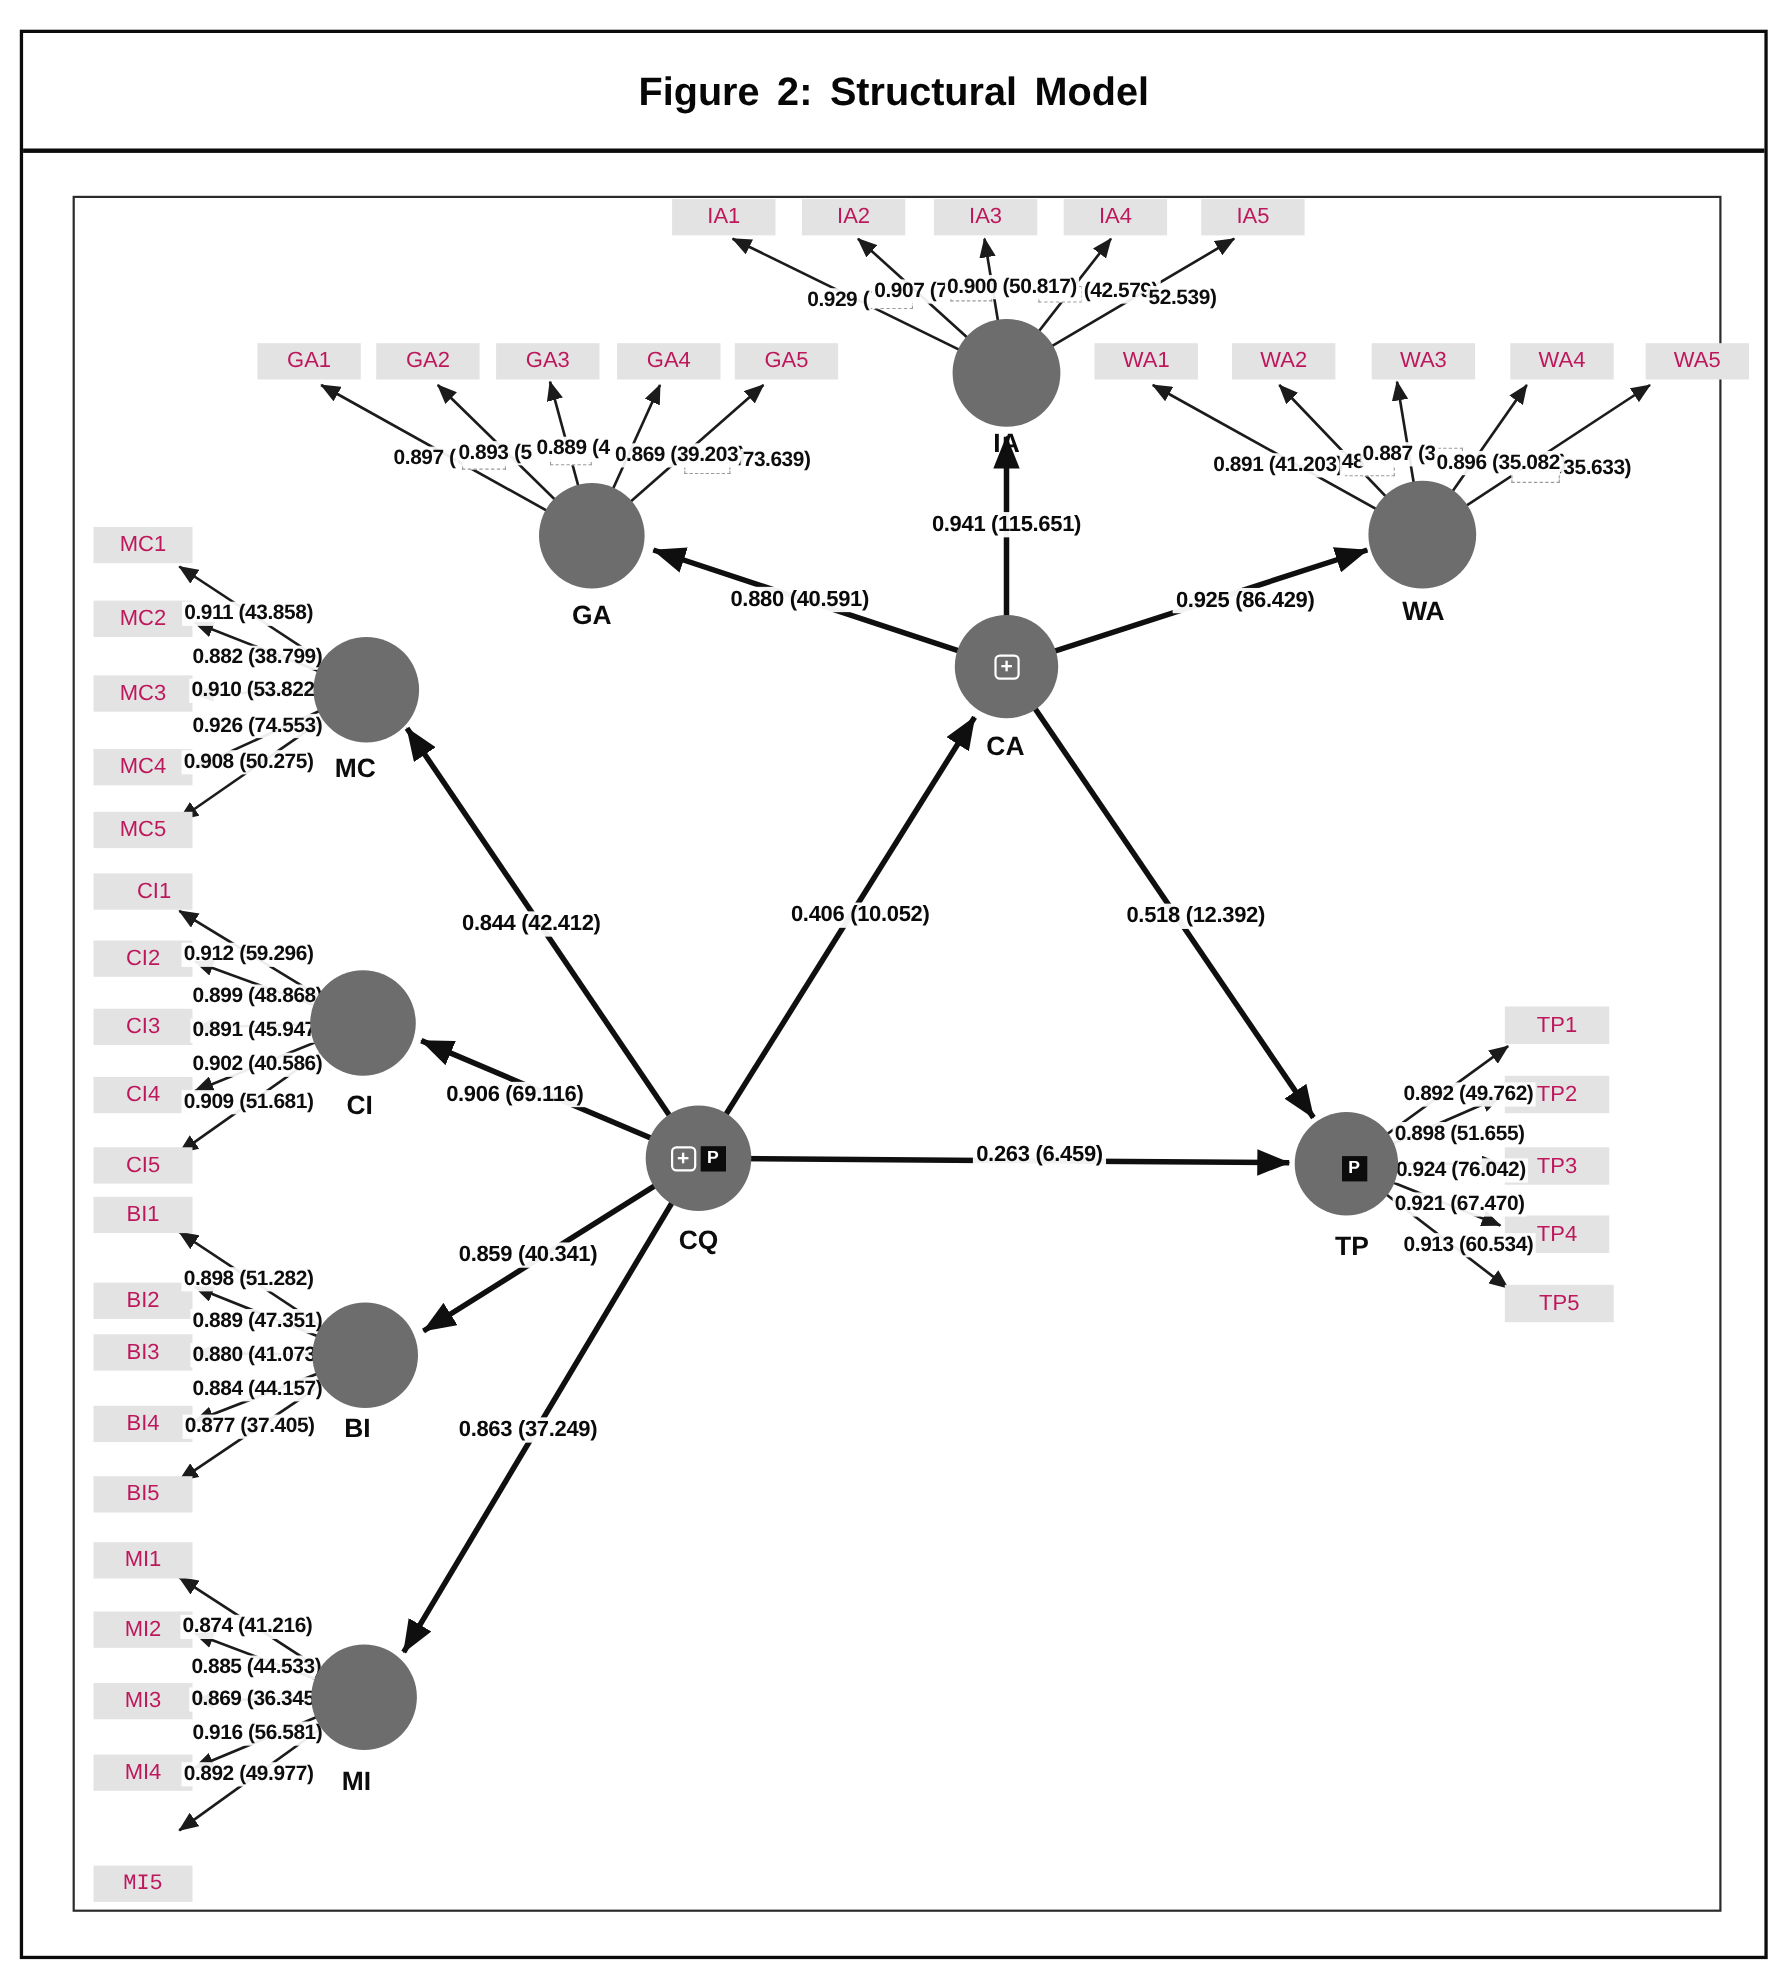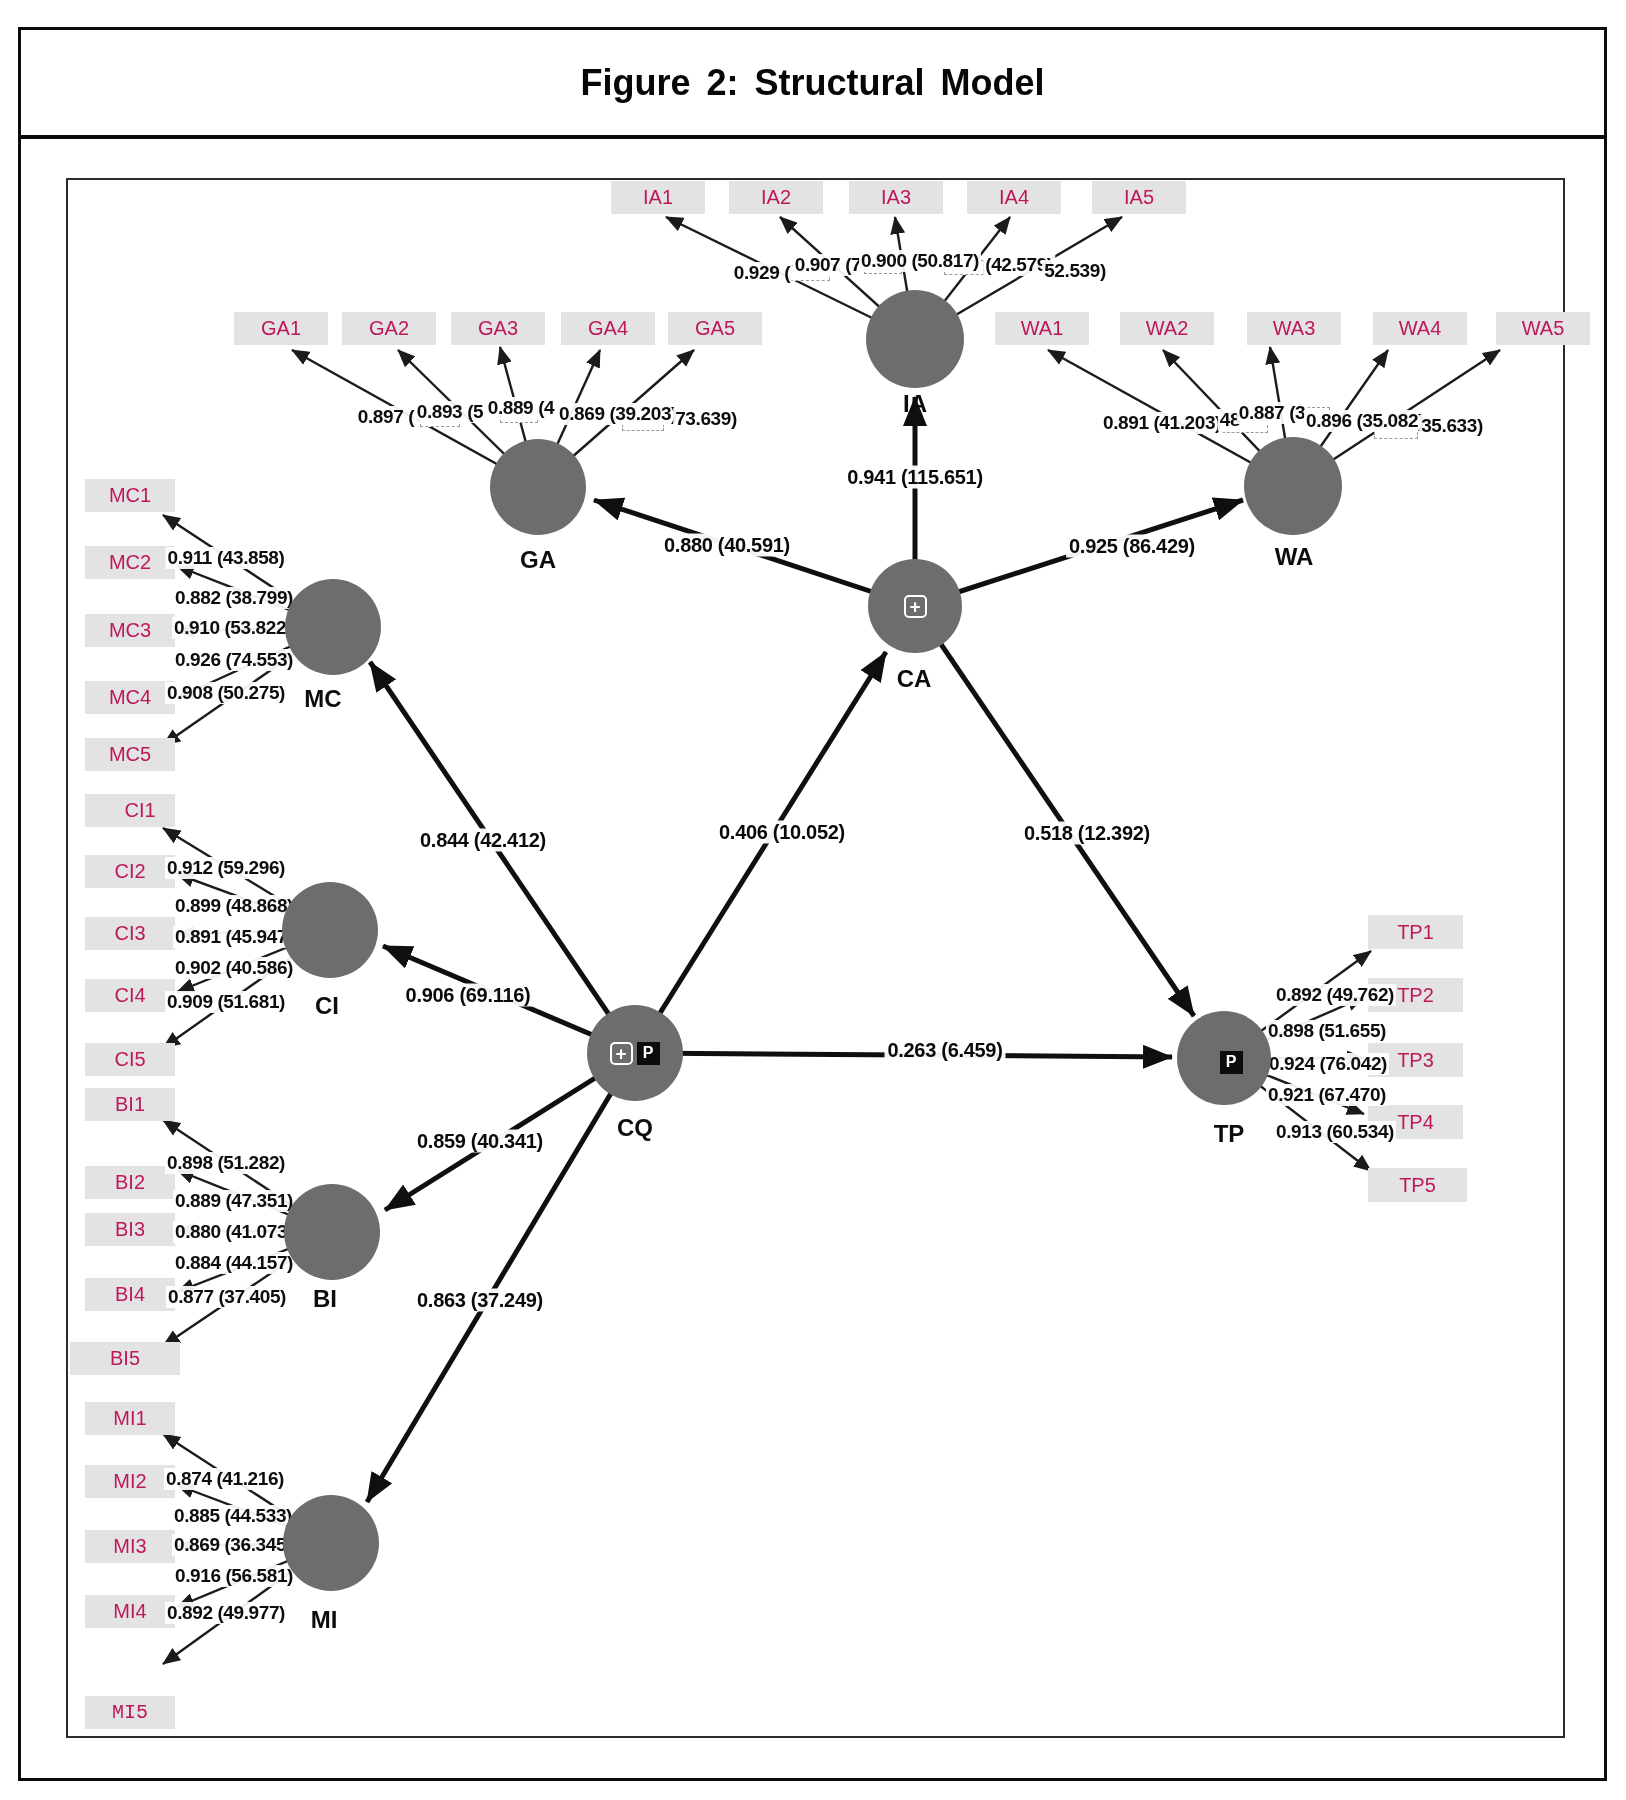--- a/index.html
+++ b/index.html
@@ -117,21 +117,21 @@
       <div class="ind-box" style="left: 85px; top: 738px; width: 90px; height: 33px; line-height: 33px;">MC5</div>
       <div class="ind-box" style="left: 85px; top: 794px; width: 90px; height: 33px; line-height: 33px; padding-left: 20px;">CI1</div>
       <div class="ind-box" style="left: 85px; top: 855px; width: 90px; height: 33px; line-height: 33px;">CI2</div>
       <div class="ind-box" style="left: 85px; top: 917px; width: 90px; height: 33px; line-height: 33px;">CI3</div>
       <div class="ind-box" style="left: 85px; top: 979px; width: 90px; height: 33px; line-height: 33px;">CI4</div>
       <div class="ind-box" style="left: 85px; top: 1043px; width: 90px; height: 33px; line-height: 33px;">CI5</div>
       <div class="ind-box" style="left: 85px; top: 1088px; width: 90px; height: 33px; line-height: 33px;">BI1</div>
       <div class="ind-box" style="left: 85px; top: 1150px; width: 90px; height: 33px; line-height: 33px; margin-top: 16px;">BI2</div>
       <div class="ind-box" style="left: 85px; top: 1213px; width: 90px; height: 33px; line-height: 33px;">BI3</div>
       <div class="ind-box" style="left: 85px; top: 1278px; width: 90px; height: 33px; line-height: 33px;">BI4</div>
-      <div class="ind-box" style="left: 70px; top: 1342px; width: 110px; height: 33px; line-height: 33px;">BI5</div>
+      <div class="ind-box" style="left: 85px; top: 1342px; width: 90px; height: 33px; line-height: 33px;">BI5</div>
       <div class="ind-box" style="left: 85px; top: 1402px; width: 90px; height: 33px; line-height: 33px;">MI1</div>
       <div class="ind-box" style="left: 85px; top: 1465px; width: 90px; height: 33px; line-height: 33px;">MI2</div>
       <div class="ind-box" style="left: 85px; top: 1530px; width: 90px; height: 33px; line-height: 33px;">MI3</div>
       <div class="ind-box" style="left: 85px; top: 1595px; width: 90px; height: 33px; line-height: 33px;">MI4</div>
       <div class="ind-box" style="left: 85px; top: 1696px; width: 90px; height: 33px; line-height: 33px; font-family: Liberation Mono, monospace;">MI5</div>
       <div class="ind-box" style="left: 1368px; top: 915px; width: 95px; height: 34px; line-height: 34px;">TP1</div>
       <div class="ind-box" style="left: 1368px; top: 978px; width: 95px; height: 34px; line-height: 34px;">TP2</div>
       <div class="ind-box" style="left: 1368px; top: 1043px; width: 95px; height: 34px; line-height: 34px;">TP3</div>
       <div class="ind-box" style="left: 1368px; top: 1105px; width: 95px; height: 34px; line-height: 34px;">TP4</div>
       <div class="ind-box" style="left: 1368px; top: 1168px; width: 99px; height: 34px; line-height: 34px;">TP5</div>

